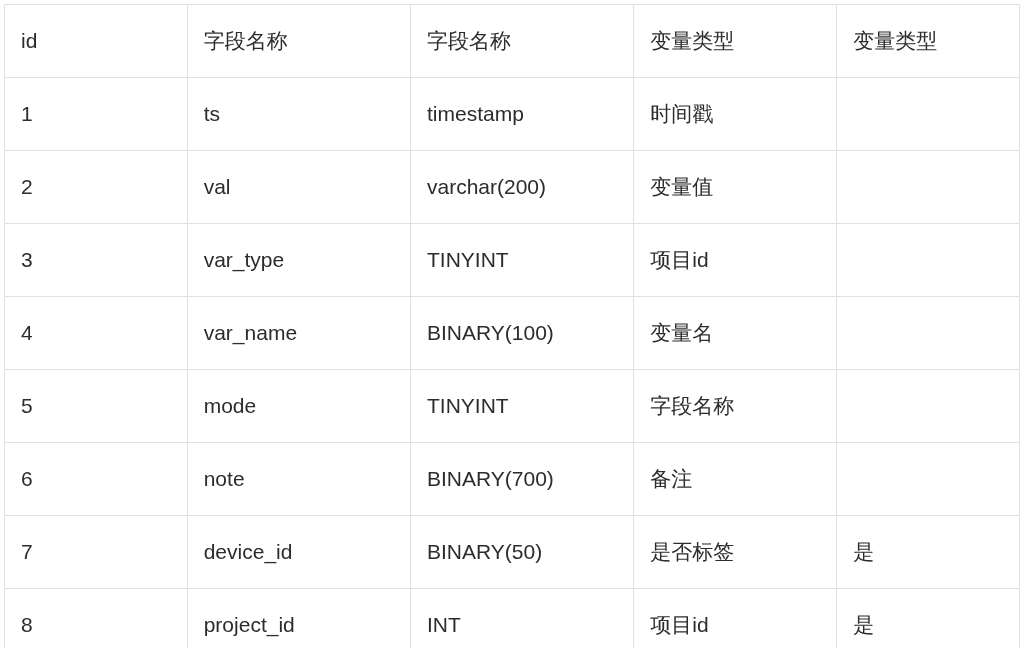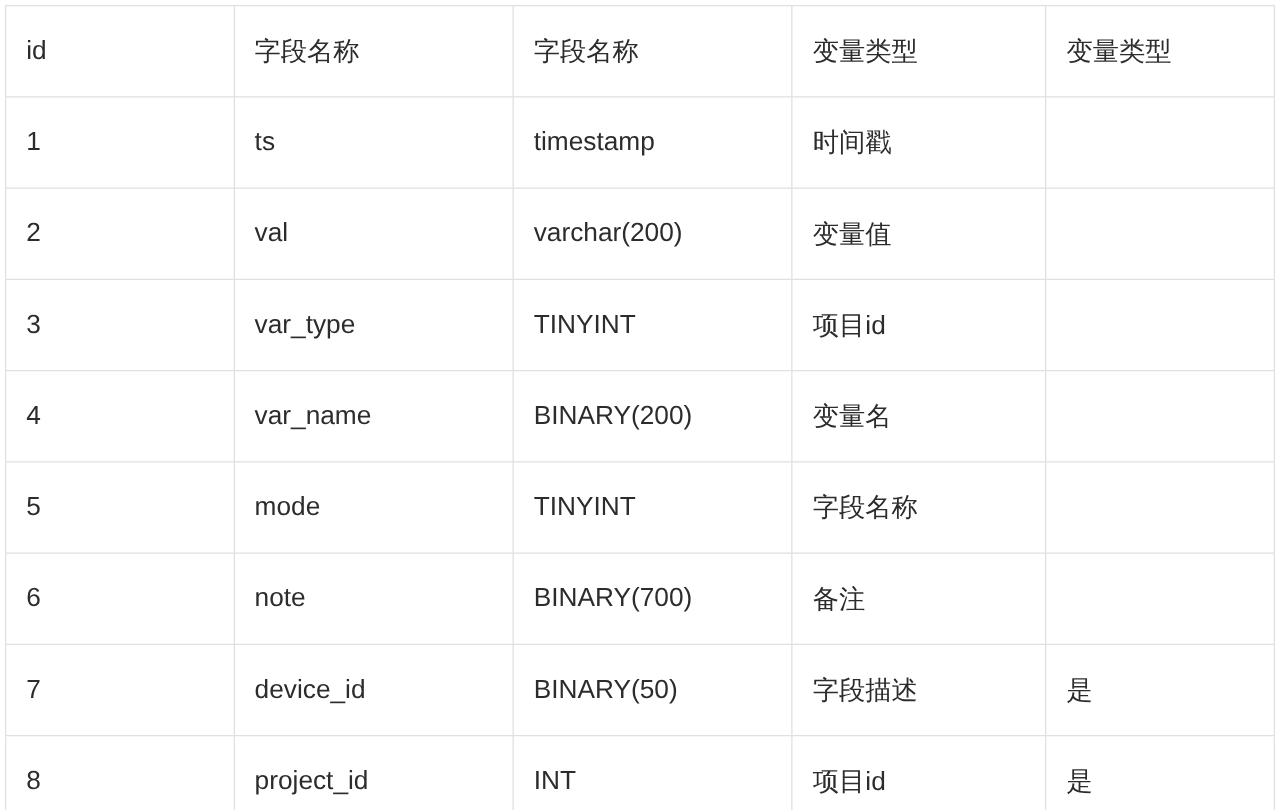--- a/index.html
+++ b/index.html
@@ -79,21 +79,21 @@
     <tr>
       <td>3</td>
       <td>var_type</td>
       <td>TINYINT</td>
       <td>项目id</td>
       <td></td>
     </tr>
     <tr>
       <td>4</td>
       <td>var_name</td>
-      <td>BINARY(200)</td>
+      <td>BINARY(100)</td>
       <td>变量名</td>
       <td></td>
     </tr>
     <tr>
       <td>5</td>
       <td>mode</td>
       <td>TINYINT</td>
       <td>字段名称</td>
       <td></td>
     </tr>
@@ -101,21 +101,21 @@
       <td>6</td>
       <td>note</td>
       <td>BINARY(700)</td>
       <td>备注</td>
       <td></td>
     </tr>
     <tr>
       <td>7</td>
       <td>device_id</td>
       <td>BINARY(50)</td>
-      <td>字段描述</td>
+      <td>是否标签</td>
       <td>是</td>
     </tr>
     <tr>
       <td>8</td>
       <td>project_id</td>
       <td>INT</td>
       <td>项目id</td>
       <td>是</td>
     </tr>
   </tbody>

